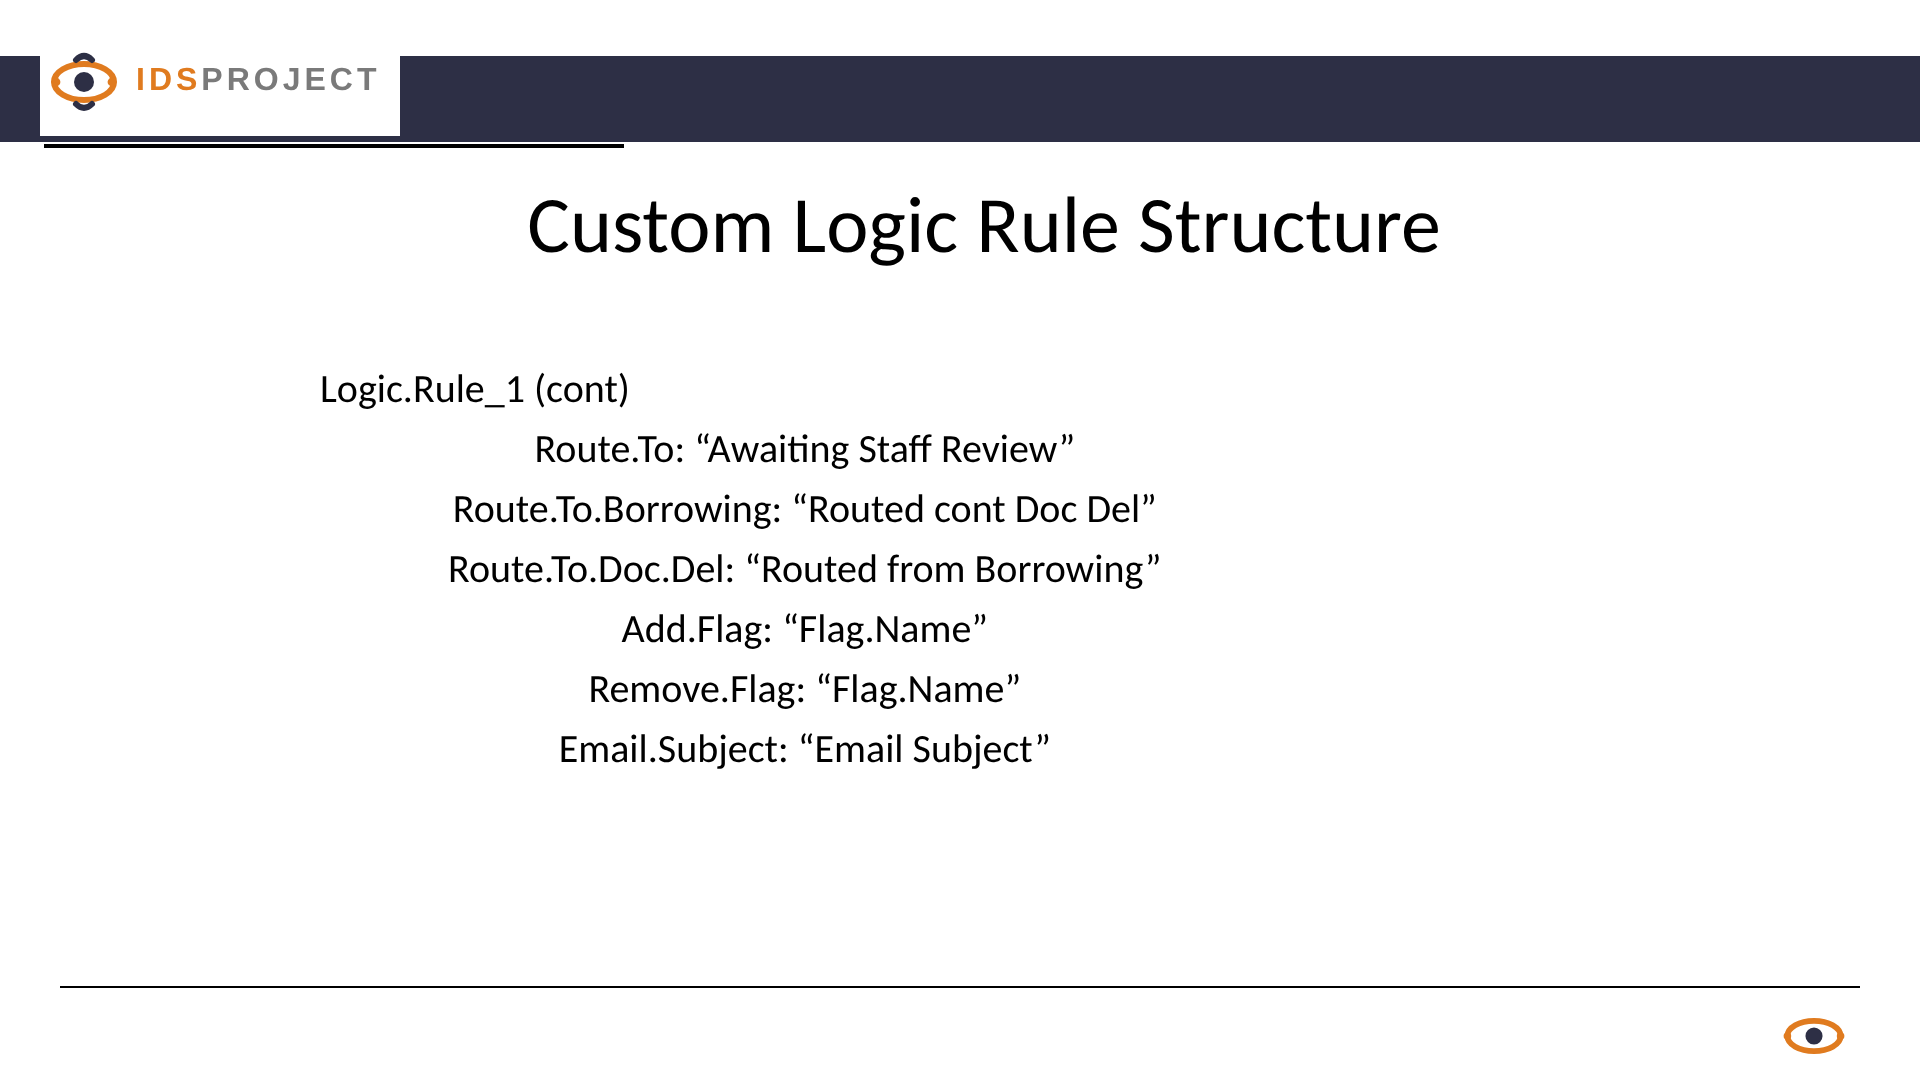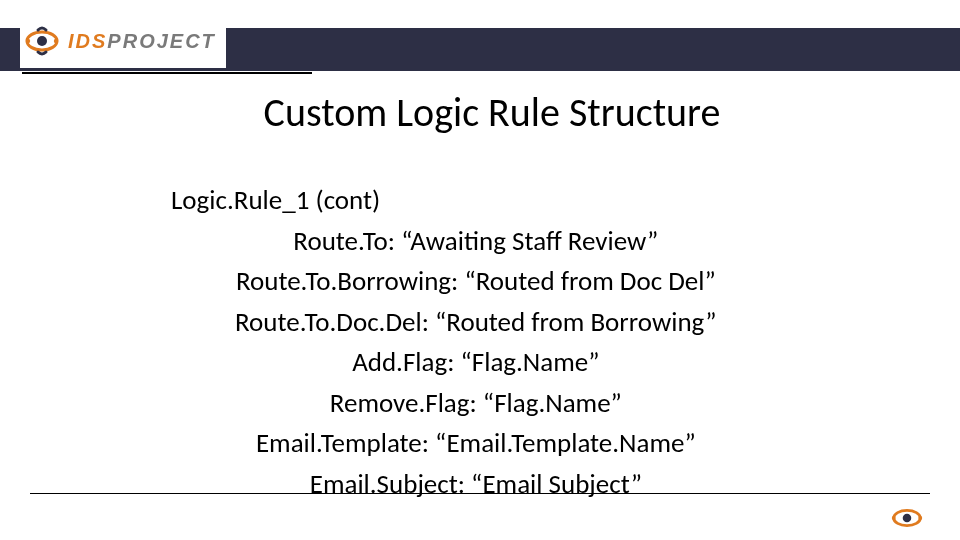--- a/index.html
+++ b/index.html
@@ -35,22 +35,21 @@
     width: 40px;
     height: 40px;
     display: flex;
     align-items: center;
     justify-content: center;
   }
   .logo-text {
     font-family: "Arial Black", Arial, sans-serif;
     font-weight: 900;
     letter-spacing: 2px;
-    font-size: 20px;
-    font-style: italic;
+    font-size: 16px;
   }
   .logo-text .orange { color: #e07b1f; }
   .logo-text .gray   { color: #7a7a7a; }
   .header-underline {
     position: absolute;
     top: 72px;
     left: 22px;
     width: 290px;
     border-bottom: 2px solid #000;
   }
@@ -62,24 +61,23 @@
     text-align: center;
     font-size: 40px;
     font-weight: 400;
     color: #000;
     font-family: Calibri, "Segoe UI", Arial, sans-serif;
   }
   .body {
     position: absolute;
     top: 180px;
     left: 160px;
-    font-size: 27px;
+    font-size: 20px;
     line-height: 1.5;
     color: #000;
-    margin-left: 11px;
   }
   .body .section-label {
     margin-bottom: 0;
   }
   .body .items {
     margin-left: 64px;
   }
   .body .items > div { white-space: nowrap; text-align: center; }
   .footer-line {
     position: absolute;
@@ -118,25 +116,24 @@
 </div>
 
 <div class="header-underline"></div>
 
 <div class="slide-title">Custom Logic Rule Structure</div>
 
 <div class="body">
   <div class="section-label">Logic.Rule_1 (cont)</div>
   <div class="items">
     <div><span>Route.To:</span> <span>“Awaiting Staff Review”</span></div>
-    <div><span>Route.To.Borrowing:</span> <span>“Routed from Doc Del”</span></div>
+    <div><span>Route.To.Borrowing:</span> <span>“Routed cont Doc Del”</span></div>
     <div><span>Route.To.Doc.Del:</span> <span>“Routed from Borrowing”</span></div>
     <div><span>Add.Flag:</span> <span>“Flag.Name”</span></div>
     <div><span>Remove.Flag:</span> <span>“Flag.Name”</span></div>
-    <div><span>Email.Template:</span> <span>“Email.Template.Name”</span></div>
     <div><span>Email.Subject:</span> <span>“Email Subject”</span></div>
   </div>
 </div>
 
 <div class="footer-line"></div>
 
 <span class="footer-icon">
   <svg viewBox="0 0 40 28" width="38" height="28">
     <ellipse cx="20" cy="14" rx="14" ry="8" fill="none" stroke="#e07b1f" stroke-width="3"></ellipse>
     <circle cx="20" cy="14" r="4.5" fill="#2d2f45"></circle>

